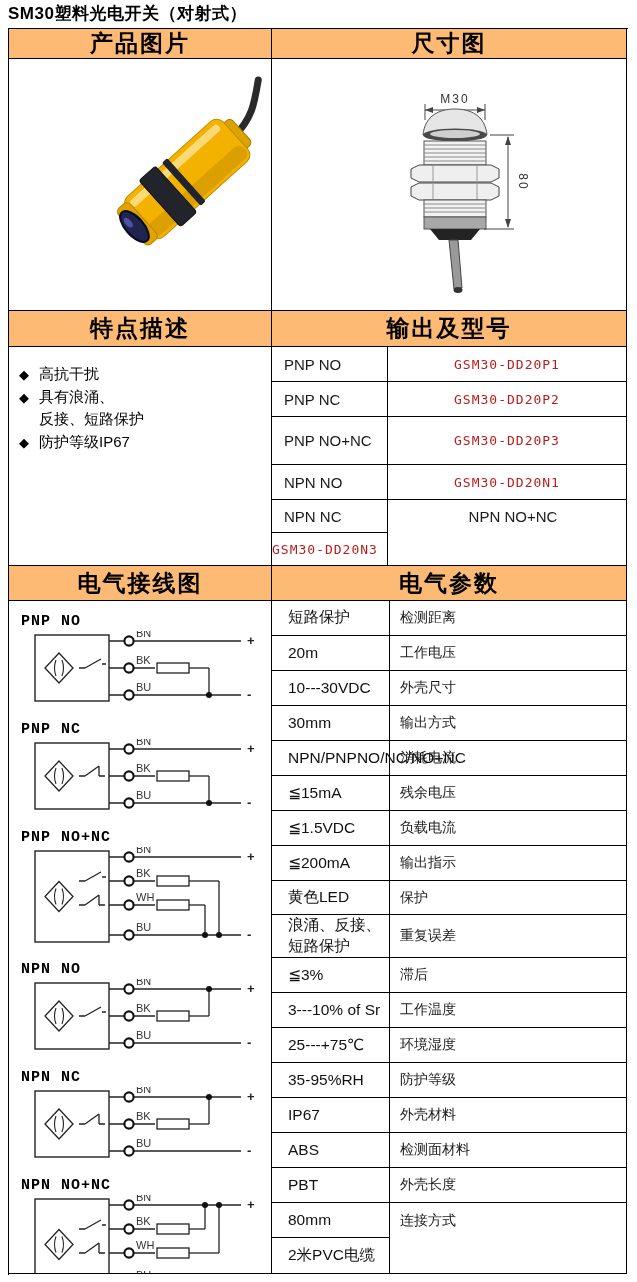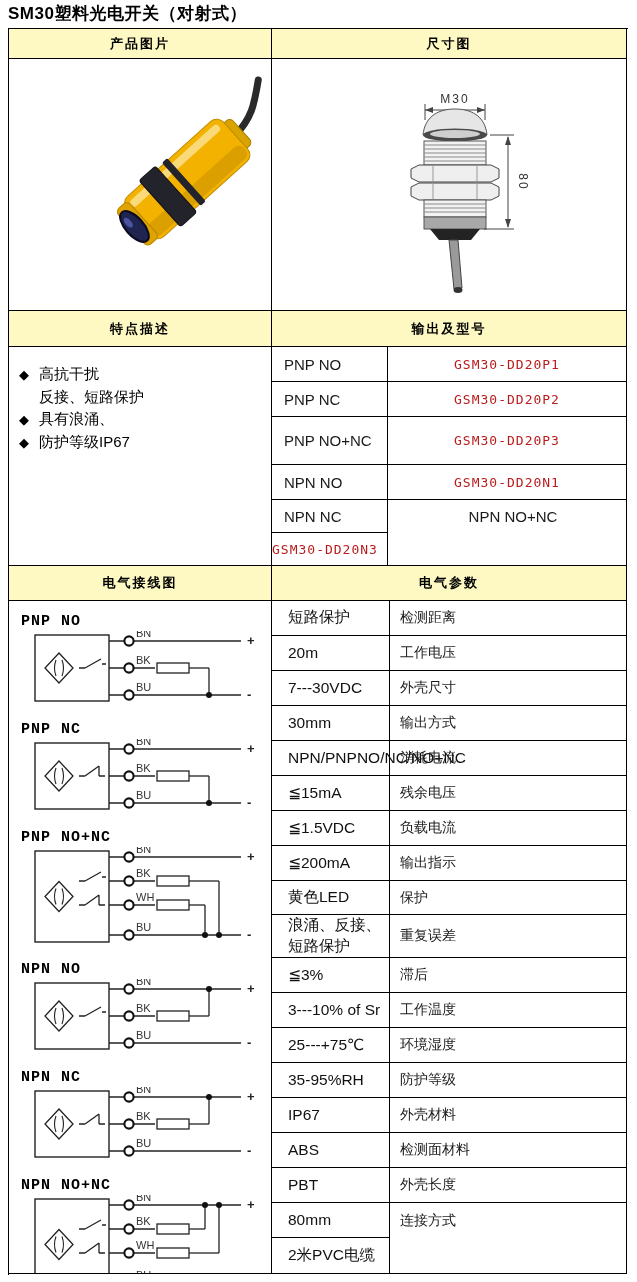--- a/index.html
+++ b/index.html
@@ -15,22 +15,22 @@
   .tbl{
     position:absolute;left:8px;top:28px;width:620px;height:1247px;
     display:grid;
     grid-template-columns:263px 355px;
     grid-template-rows:30px 252px 36px 219px 35px 673px;
     border-top:1px solid #000;border-left:1px solid #000;
     box-sizing:border-box;
   }
   .cell{border-right:1px solid #000;border-bottom:1px solid #000;box-sizing:border-box;overflow:hidden;position:relative;}
   .hdr{
-    background:#fef9c3;display:flex;align-items:center;justify-content:center;
-    font-weight:bold;font-size:13px;letter-spacing:2px;
+    background:#fdba74;display:flex;align-items:center;justify-content:center;
+    font-weight:bold;font-size:23px;letter-spacing:2px;
   }
   
   .features{padding:16px 16px 0 10px;font-size:15px;line-height:1.5;}
   .feat-line{white-space:pre;}
   .feat-line .bullet{display:inline-block;width:20px;font-size:13px;}
   .feat-line.cont{padding-left:20px;}
   
   .out-grid{
     display:grid;height:100%;
     grid-template-columns:116px 1fr;
@@ -124,22 +124,22 @@
       <polygon points="236,169 233,160 239,160" fill="#444"></polygon>
       <text class="dim" x="247" y="123" text-anchor="middle" transform="rotate(90 247 123)">80</text>
     </svg>
   </div>
 
   <div class="cell hdr">特点描述</div>
   <div class="cell hdr">输出及型号</div>
 
   <div class="cell features" id="features-box">
       <div class="feat-line"><span class="bullet">◆</span>高抗干扰</div>
+      <div class="feat-line"><span class="bullet">◆</span>具有浪涌、</div>
       <div class="feat-line cont">反接、短路保护</div>
-      <div class="feat-line"><span class="bullet">◆</span>具有浪涌、</div>
       <div class="feat-line"><span class="bullet">◆</span>防护等级IP67</div>
     </div>
   <div class="cell">
     <div class="out-grid" id="out-grid">
         <div class="out-left">PNP NO</div>
         <div class="out-right">GSM30-DD20P1</div>
         <div class="out-left">PNP NC</div>
         <div class="out-right">GSM30-DD20P2</div>
         <div class="out-left">PNP NO+NC</div>
         <div class="out-right">GSM30-DD20P3</div>
@@ -297,21 +297,21 @@
           <text x="228" y="14" class="pm">+</text>
           <text x="228" y="92" class="pm"></text>
         </svg></div>
     </div>
   <div class="cell">
     <div class="par-grid" id="par-grid">
         <div class="par-value">短路保护</div>
         <div class="par-label">检测距离</div>
         <div class="par-value">20m</div>
         <div class="par-label">工作电压</div>
-        <div class="par-value">7---30VDC</div>
+        <div class="par-value">10---30VDC</div>
         <div class="par-label">外壳尺寸</div>
         <div class="par-value">30mm</div>
         <div class="par-label">输出方式</div>
         <div class="par-value">NPN/PNPNO/NC/NO+NC</div>
         <div class="par-label">消耗电流</div>
         <div class="par-value">≦15mA</div>
         <div class="par-label">残余电压</div>
         <div class="par-value">≦1.5VDC</div>
         <div class="par-label">负载电流</div>
         <div class="par-value">≦200mA</div>

